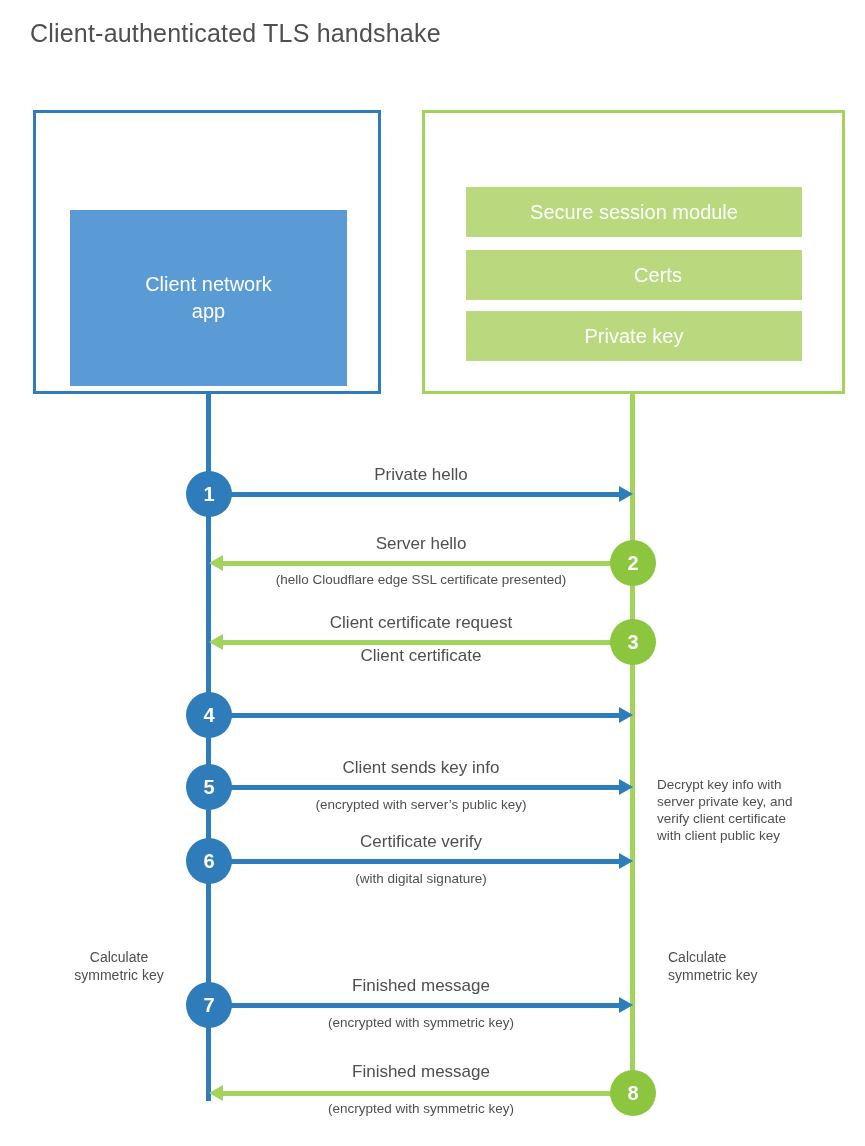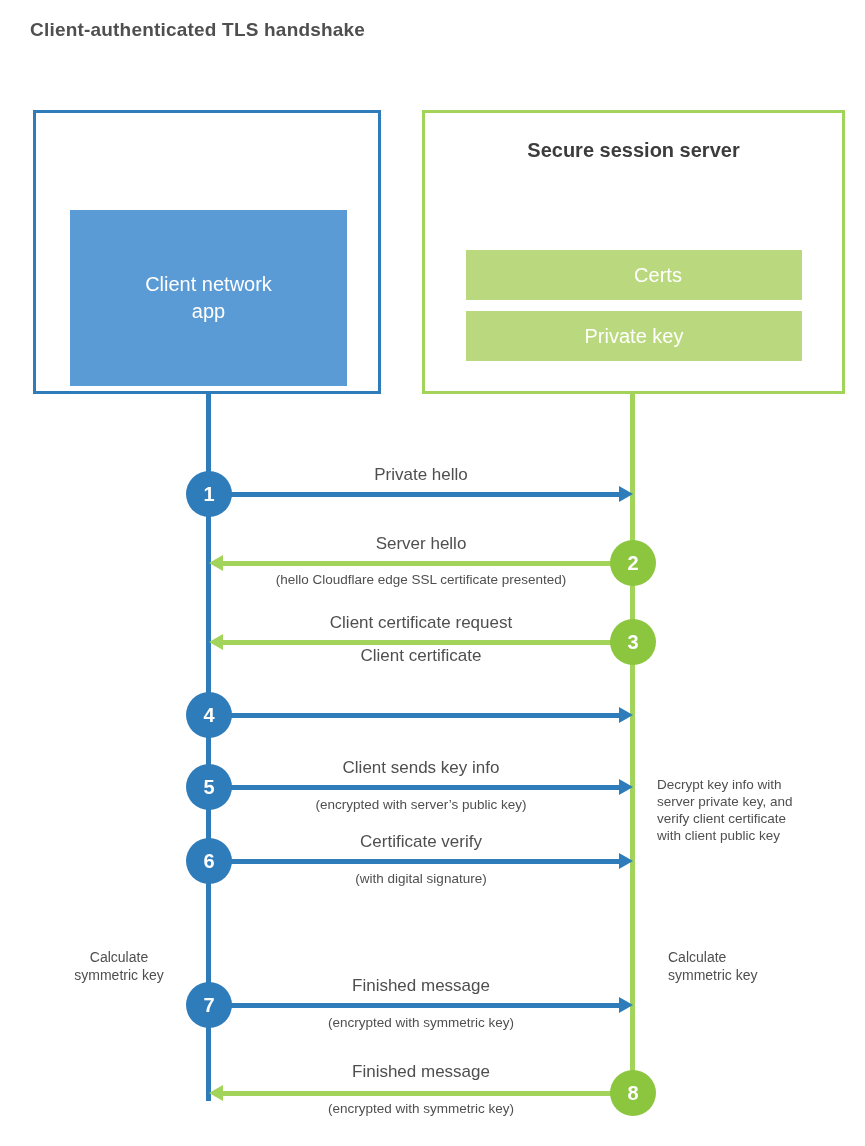--- a/index.html
+++ b/index.html
@@ -19,22 +19,22 @@
   .canvas{
     position:relative;
     width:865px;
     height:1146px;
     background:#ffffff;
     overflow:hidden;
   }
   .page-title{
     position:absolute;
     left:30px; top:19px;
-    font-size:19px;
-    font-weight:700;
+    font-size:25px;
+    font-weight:400;
     letter-spacing:.2px;
     color:var(--text-gray);
   }
   
   .actor-box{
     position:absolute;
     top:110px;
     height:284px;
     background:#fff;
   }
@@ -140,21 +140,21 @@
 <div class="canvas">
 
   <div class="page-title">Client-authenticated TLS handshake</div>
 
   <div class="actor-box client-box">
     <div class="app-box">Client network
 app</div>
   </div>
 
   <div class="actor-box server-box">
-    <div class="actor-heading">Secure session server</div>
+    <div class="server-bar" style="top:74px;">Secure session module</div>
     <div class="server-bar" style="top:137px;padding-left:48px;">Certs</div>
     <div class="server-bar" style="top:198px;">Private key</div>
   </div>
 
   <div class="lifeline blue"></div>
   <div class="lifeline green"></div>
 
   <div class="arrow-label" style="top:465px;">Private hello</div>
   <div class="shaft blue" style="top:492px;"></div>
   <div class="head-right" style="top:486px;"></div>

